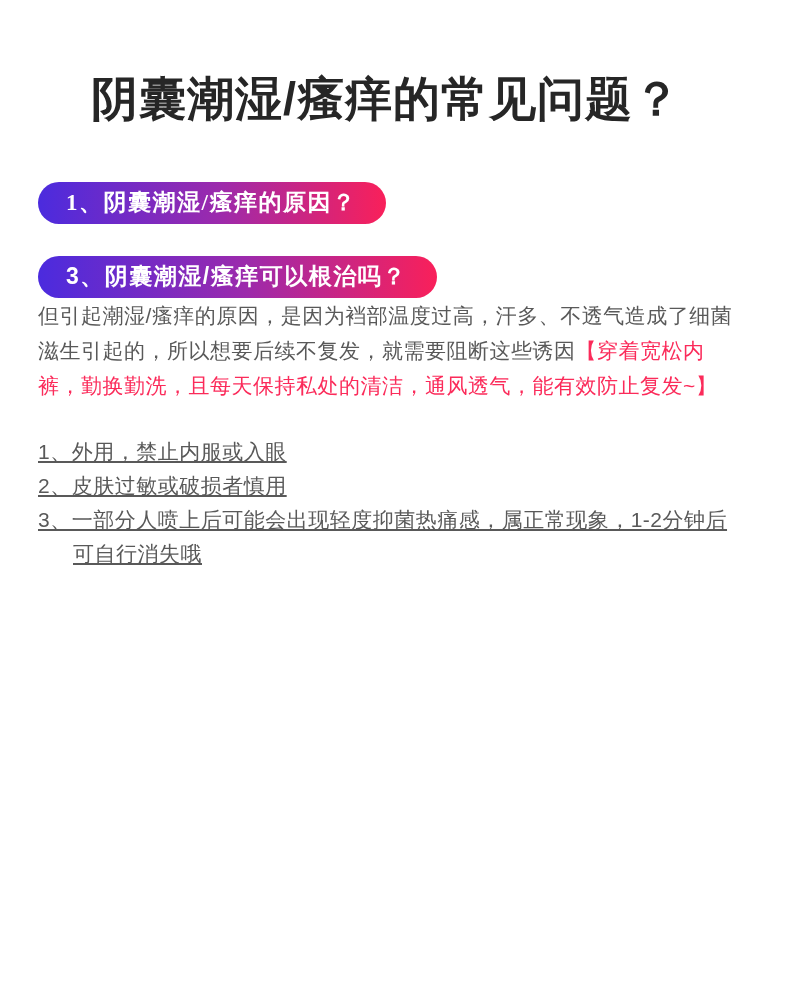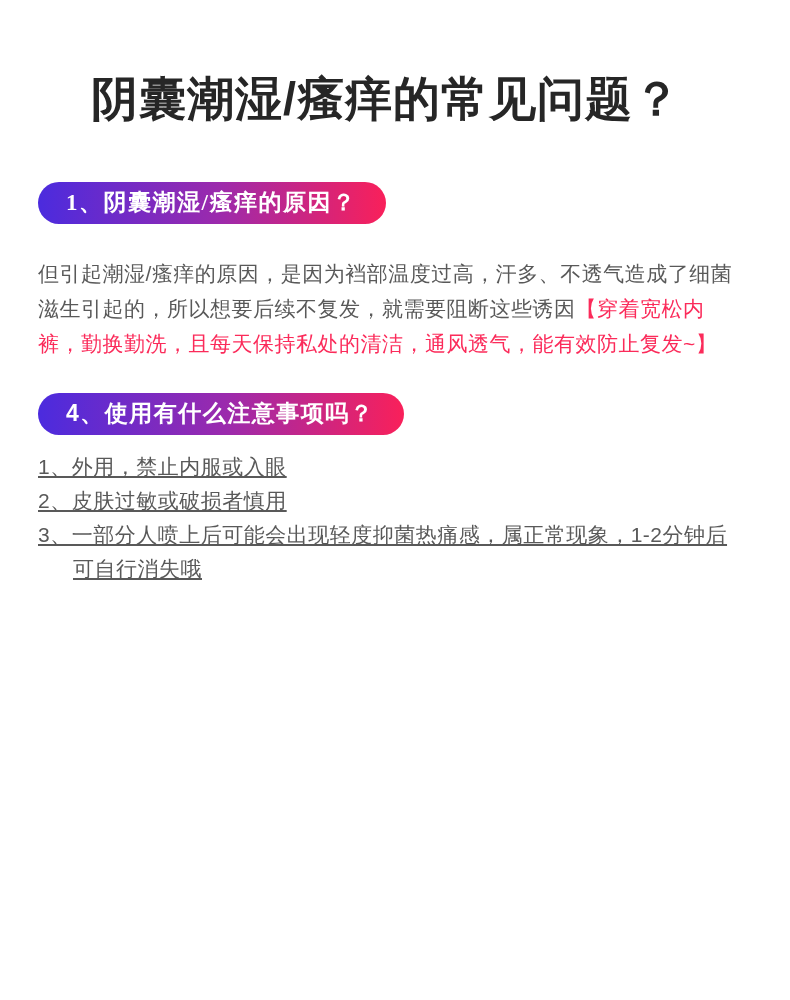--- a/index.html
+++ b/index.html
@@ -80,27 +80,27 @@
   <section class="faq first">
     <div class="pill">
       <span>1、阴囊潮湿/瘙痒的原因？</span>
     </div>
   </section>
 
   <section class="faq">
   </section>
 
   <section class="faq">
+    <div class="pill">
+      <span>3、阴囊潮湿/瘙痒可以根治吗？</span>
+    </div>
     <p class="body tight"><span>但引起潮湿/瘙痒的原因，是因为裆部温度过高，汗多、不透气造成了细菌滋生引起的，所以想要后续不复发，就需要阻断这些诱因</span><span class="highlight">【穿着宽松内裤，勤换勤洗，且每天保持私处的清洁，通风透气，能有效防止复发~】</span></p>
   </section>
 
   <section class="faq">
-    <div class="pill">
-      <span>4、使用有什么注意事项吗？</span>
-    </div>
     <div>
       <p class="body note-item firstnote">1、外用，禁止内服或入眼</p>
       <p class="body note-item">2、皮肤过敏或破损者慎用</p>
       <p class="body note-item">3、一部分人喷上后可能会出现轻度抑菌热痛感，属正常现象，1-2分钟后可自行消失哦</p>
     </div>
   </section>
 
 </div>
 
 </body></html>

